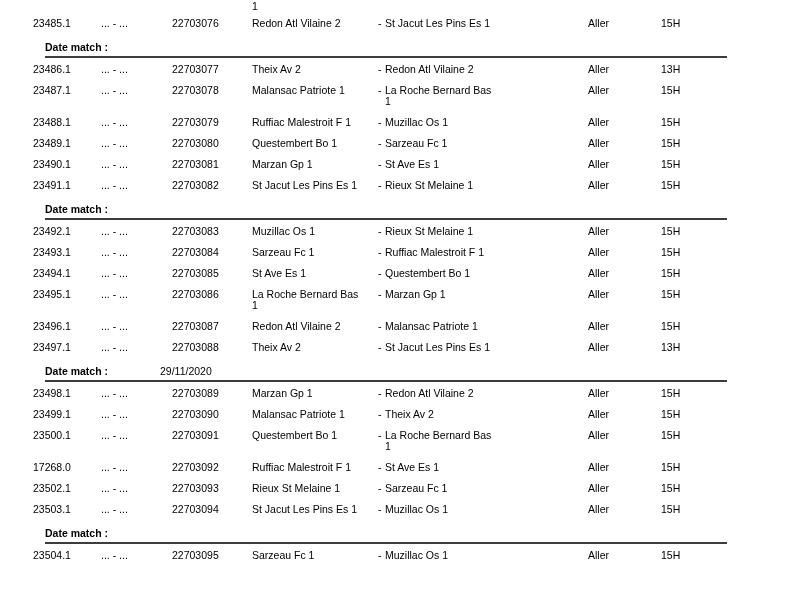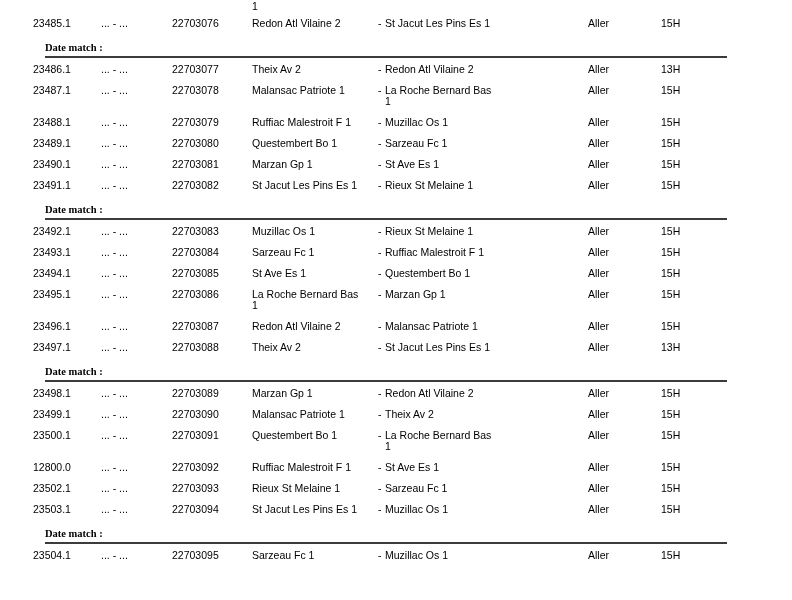--- a/index.html
+++ b/index.html
@@ -30,21 +30,21 @@
   .away{display:flex;}
   .dash{width:7px;flex:0 0 7px;}
   .away-name{white-space:pre-line;flex:1;}
   .date-header{
     display:flex;
     margin:13px 0 6px 12px;
     width:682px;
     padding-bottom:3px;
     border-bottom:2px solid var(--rule);
   }
-  .date-label{font-weight:bold;width:115px;flex:0 0 115px;font-family:Liberation Serif, serif;}
+  .date-label{font-weight:bold;width:115px;flex:0 0 115px;}
   .date-value{flex:1;}
   section{display:block;}
 </style>
 </head>
 <body>
 
 <div class="doc">
   <div id="sections">
   <section class="section">
 
@@ -245,20 +245,21 @@
     </span>
     <span class="c dir">Aller</span>
     <span class="c time">13H</span>
   </div>
 </div>
   </section>
 
   <section class="section">
     <div class="date-header">
       <span class="date-label">Date match :</span>
+      <span class="date-value">29/11/2020</span>
     </div>
     <div class="rows">
   <div class="row">
     <span class="c num">23498.1</span>
     <span class="c score">... - ...</span>
     <span class="c code">22703089</span>
     <span class="c home">Marzan Gp 1</span>
     <span class="c away">
       <span class="dash">-</span>
       <span class="away-name">Redon Atl Vilaine 2</span>
@@ -288,21 +289,21 @@
     <span class="c away">
       <span class="dash">-</span>
       <span class="away-name">La Roche Bernard Bas
 1</span>
     </span>
     <span class="c dir">Aller</span>
     <span class="c time">15H</span>
   </div>
 
   <div class="row">
-    <span class="c num">12800.0</span>
+    <span class="c num">17268.0</span>
     <span class="c score">... - ...</span>
     <span class="c code">22703092</span>
     <span class="c home">Ruffiac Malestroit F 1</span>
     <span class="c away">
       <span class="dash">-</span>
       <span class="away-name">St Ave Es 1</span>
     </span>
     <span class="c dir">Aller</span>
     <span class="c time">15H</span>
   </div>

